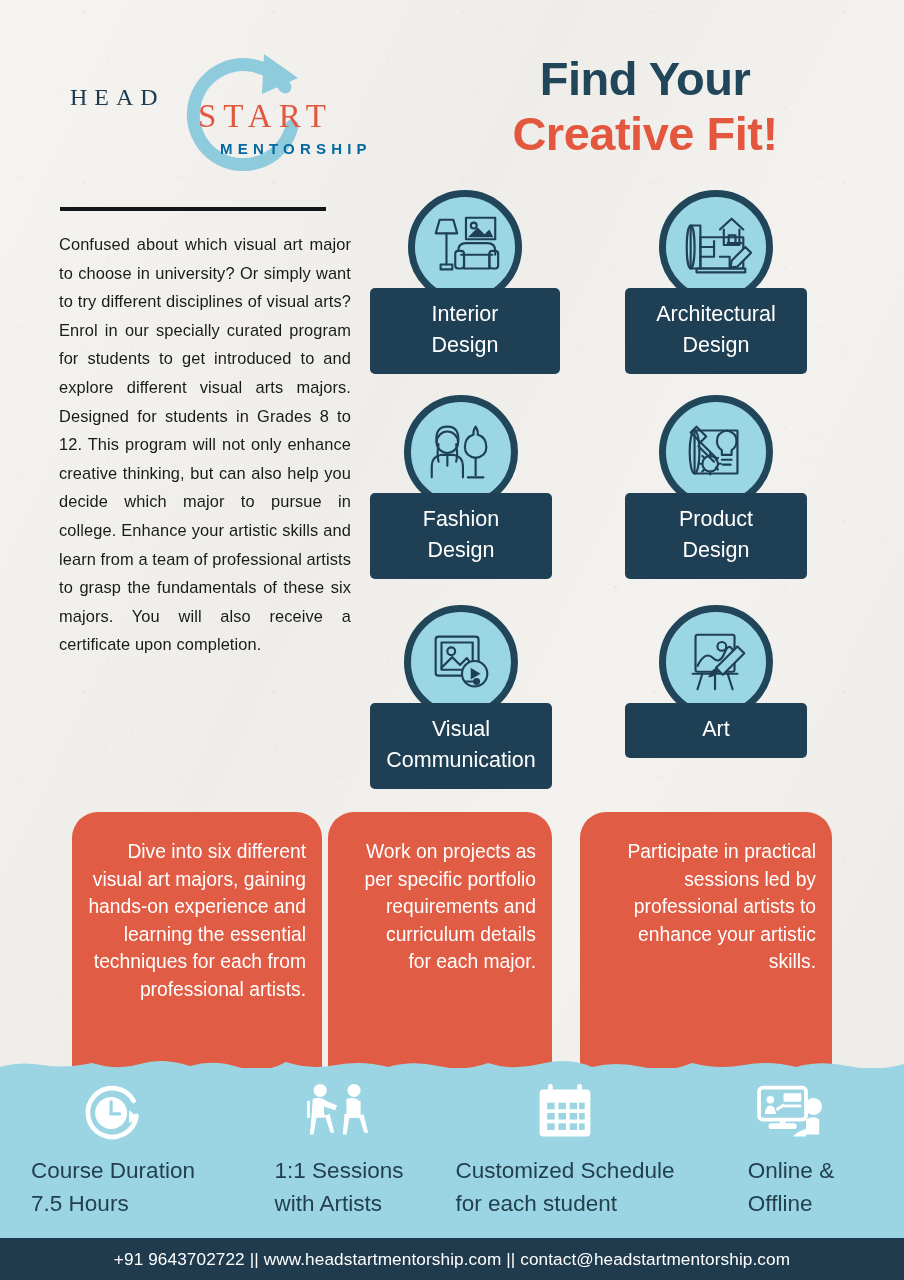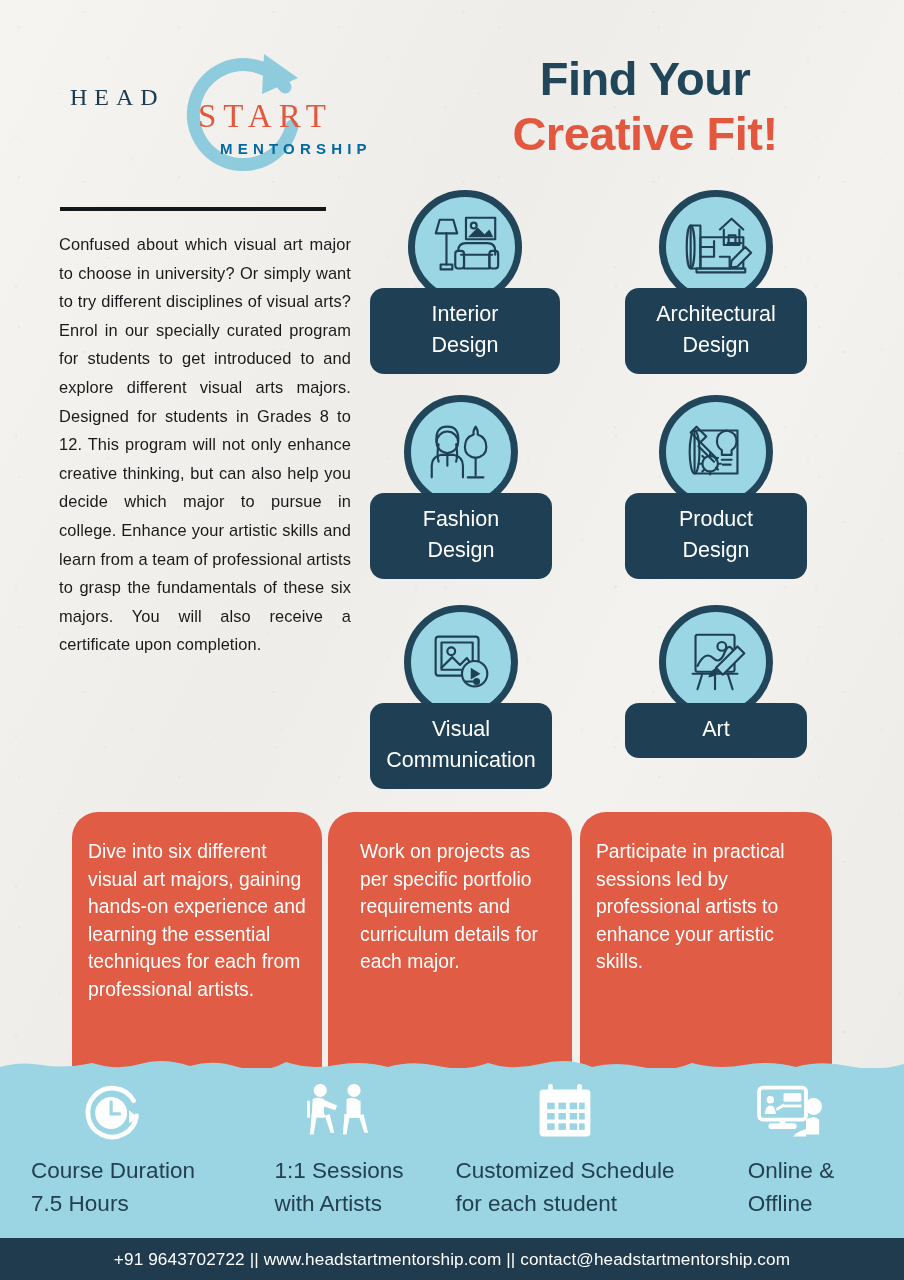--- a/index.html
+++ b/index.html
@@ -60,34 +60,34 @@
   .majors{position:absolute;left:370px;top:190px;width:470px;height:600px;}
   .major{position:absolute;width:100%;}
   .major .circle{
     position:absolute;left:50%;transform:translateX(-50%);
     width:114px;height:114px;border-radius:50%;
     background:#9bd6e4;border:7px solid #21465a;box-sizing:border-box;
     display:flex;align-items:center;justify-content:center;
   }
   .major .plate{
     position:absolute;top:98px;left:0;right:0;
-    background:#1f4054;border-radius:14px;
+    background:#1f4054;border-radius:5px;
     padding:11px 8px 13px;
     text-align:center;color:#ffffff;
     font-size:21.5px;line-height:31px;
   }
   .major .plate span{display:block;}
 
   
   .features{position:absolute;left:0;top:812px;width:904px;height:270px;}
   .feature{
     position:absolute;top:0;
     background:#e05c44;
     border-radius:26px 26px 6px 6px;
-    color:#fff;text-align:left;
+    color:#fff;text-align:right;
     font-size:19.3px;line-height:27.6px;
     padding:26px 16px 0;
     box-sizing:border-box;
     height:268px;
   }
 
   
   .band{position:absolute;left:0;top:1068px;width:904px;height:170px;background:#9bd5e3;}
   .band-edge{position:absolute;left:0;top:-13px;width:904px;height:22px;}
   .band-items{position:absolute;left:0;top:1070px;width:904px;height:168px;display:flex;}
@@ -251,21 +251,21 @@
         <span>Art</span>
       </div>
     </div>
 
   </div>
 
   <div class="features">
     <div class="feature" style="left:72px;width:250px;">
       <span>Dive into six different visual art majors, gaining hands-on experience and learning the essential techniques for each from professional artists.</span>
     </div>
-    <div class="feature" style="left:328px;width:244px;padding-left:32px;">
+    <div class="feature" style="left:328px;width:224px;padding-left:32px;">
       <span>Work on projects as per specific portfolio requirements and curriculum details for each major.</span>
     </div>
     <div class="feature" style="left:580px;width:252px;">
       <span>Participate in practical sessions led by professional artists to enhance your artistic skills.</span>
     </div>
   </div>
 
   <div class="band">
     <svg class="band-edge" viewBox="0 0 904 22" preserveAspectRatio="none">
       <path d="M0 22 L0 12 Q20 6 42 10 T92 8 Q118 16 140 9 T190 11 Q214 4 238 12 T286 7 Q310 15 336 10 T388 12 Q412 5 438 11 T488 8 Q512 16 540 9 T592 12 Q616 6 642 12 T692 8 Q718 15 744 10 T796 12 Q820 5 848 11 T904 9 L904 22 Z" fill="#9bd5e3"></path>

